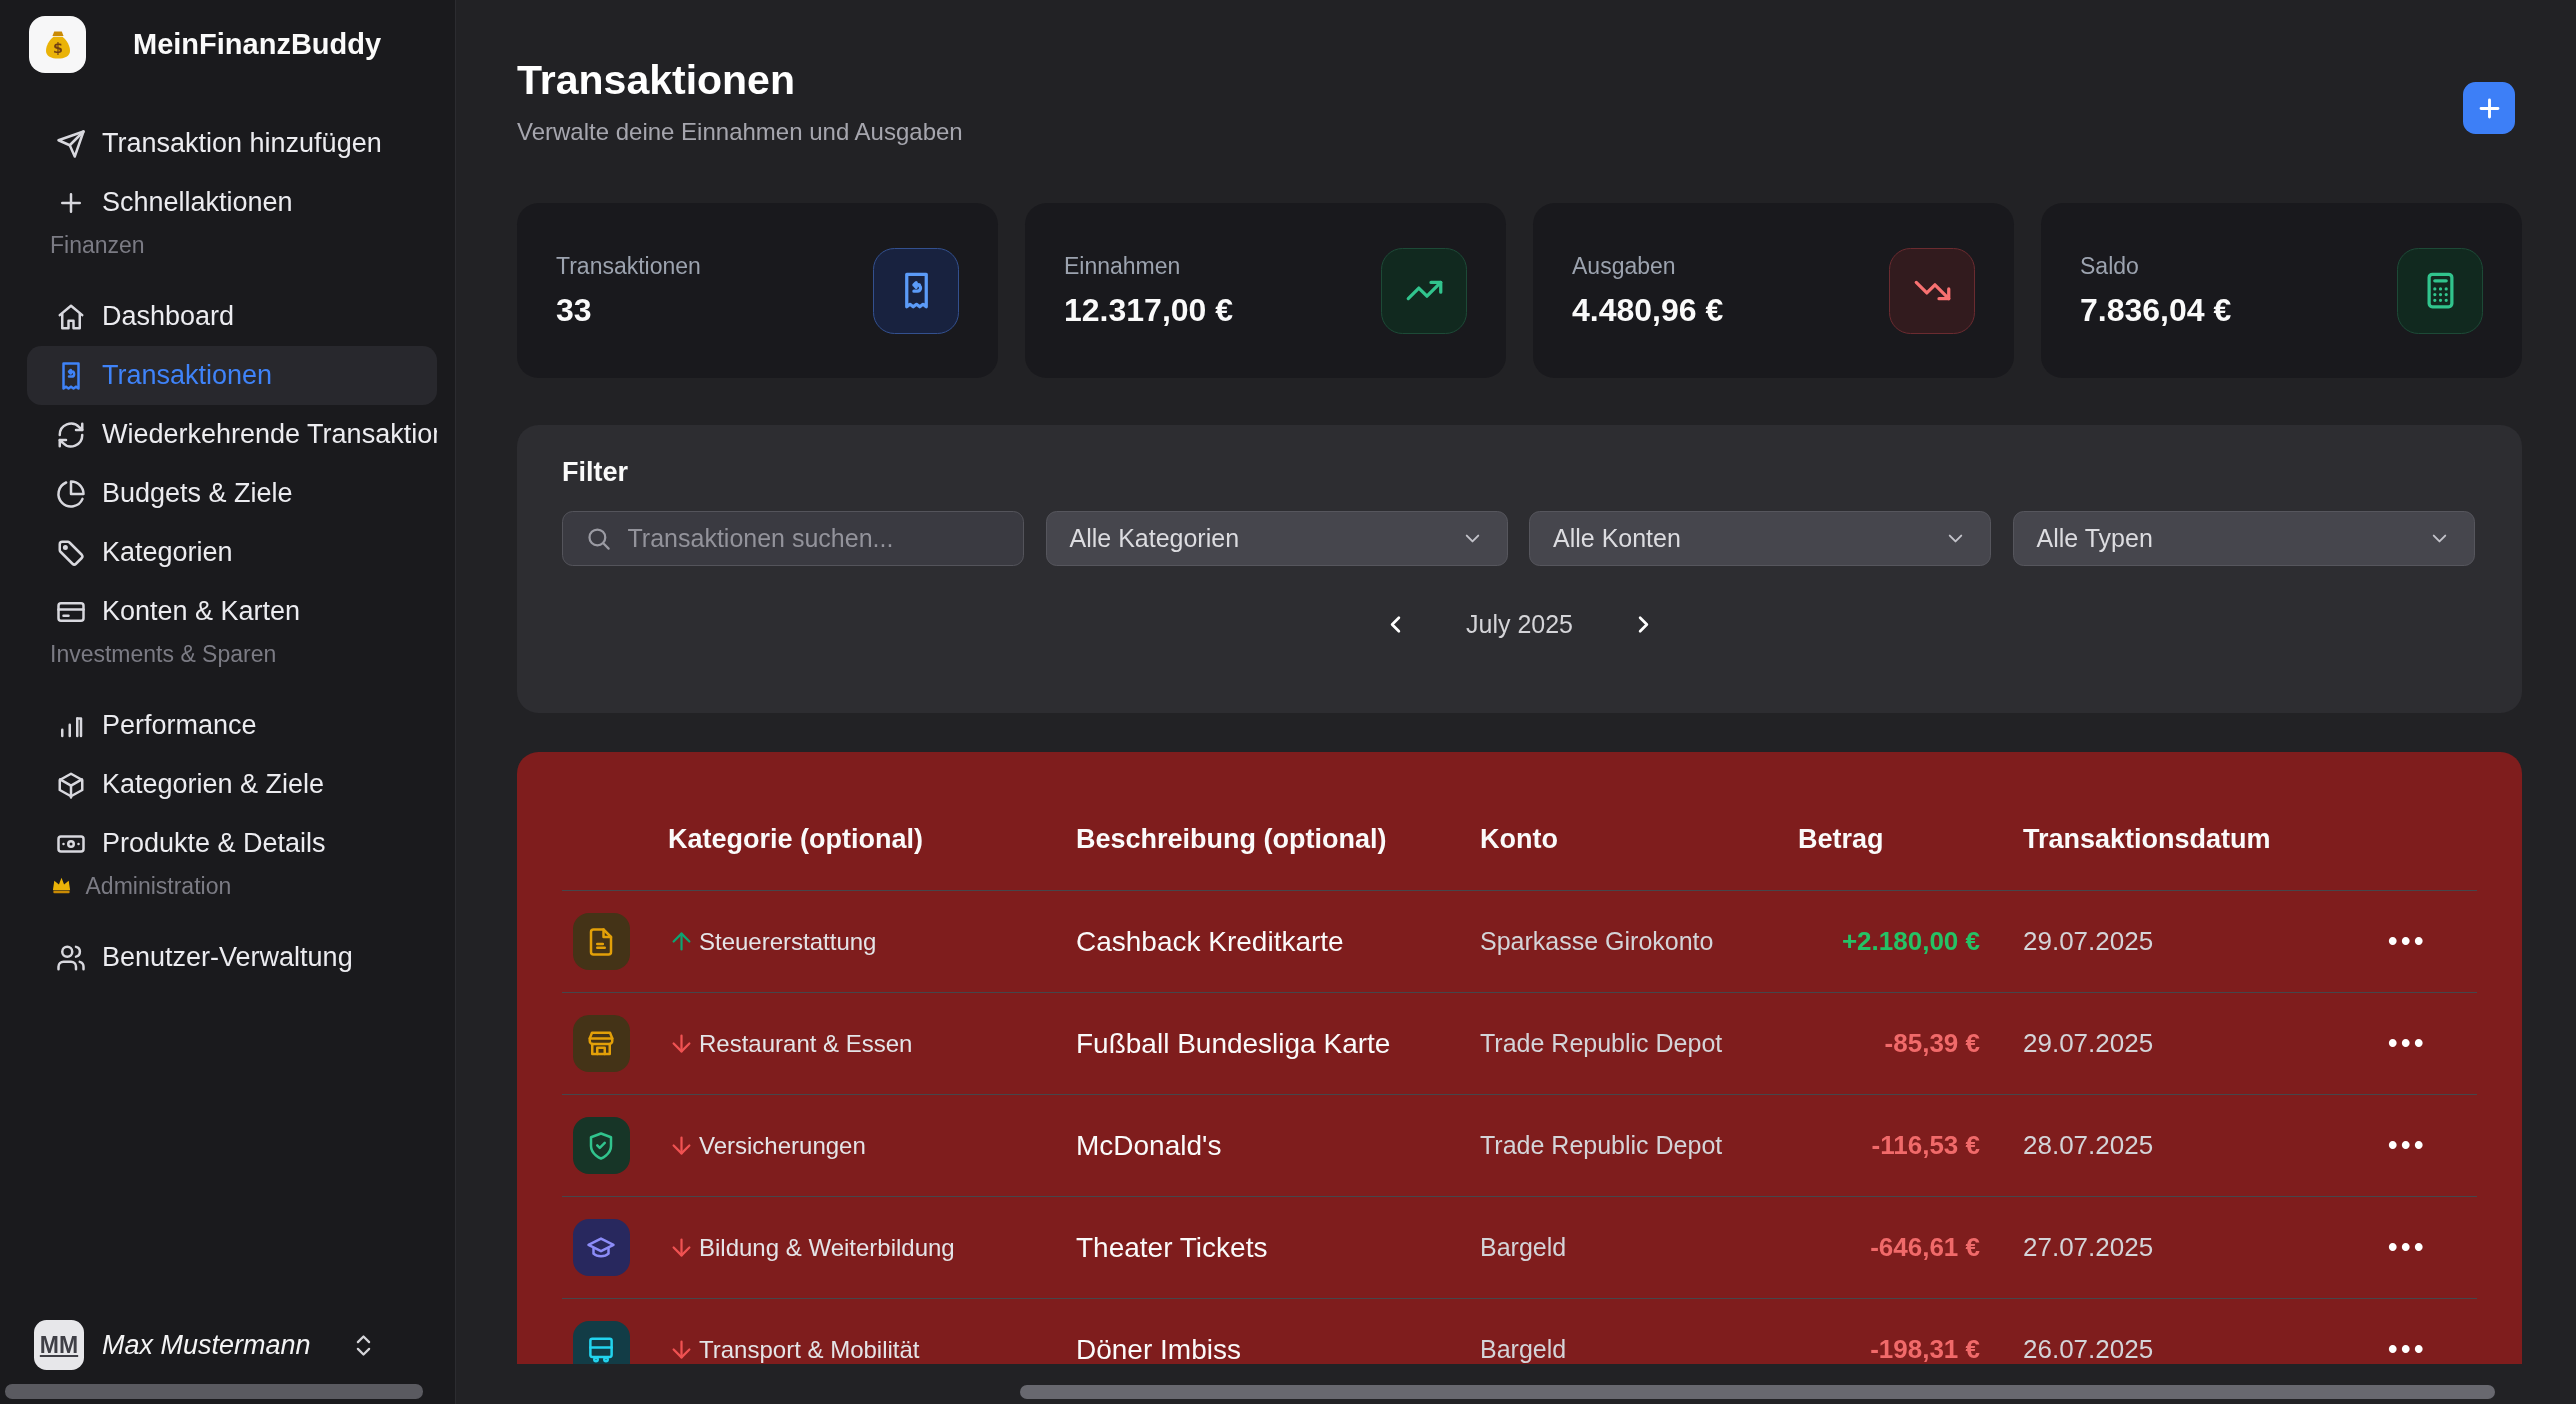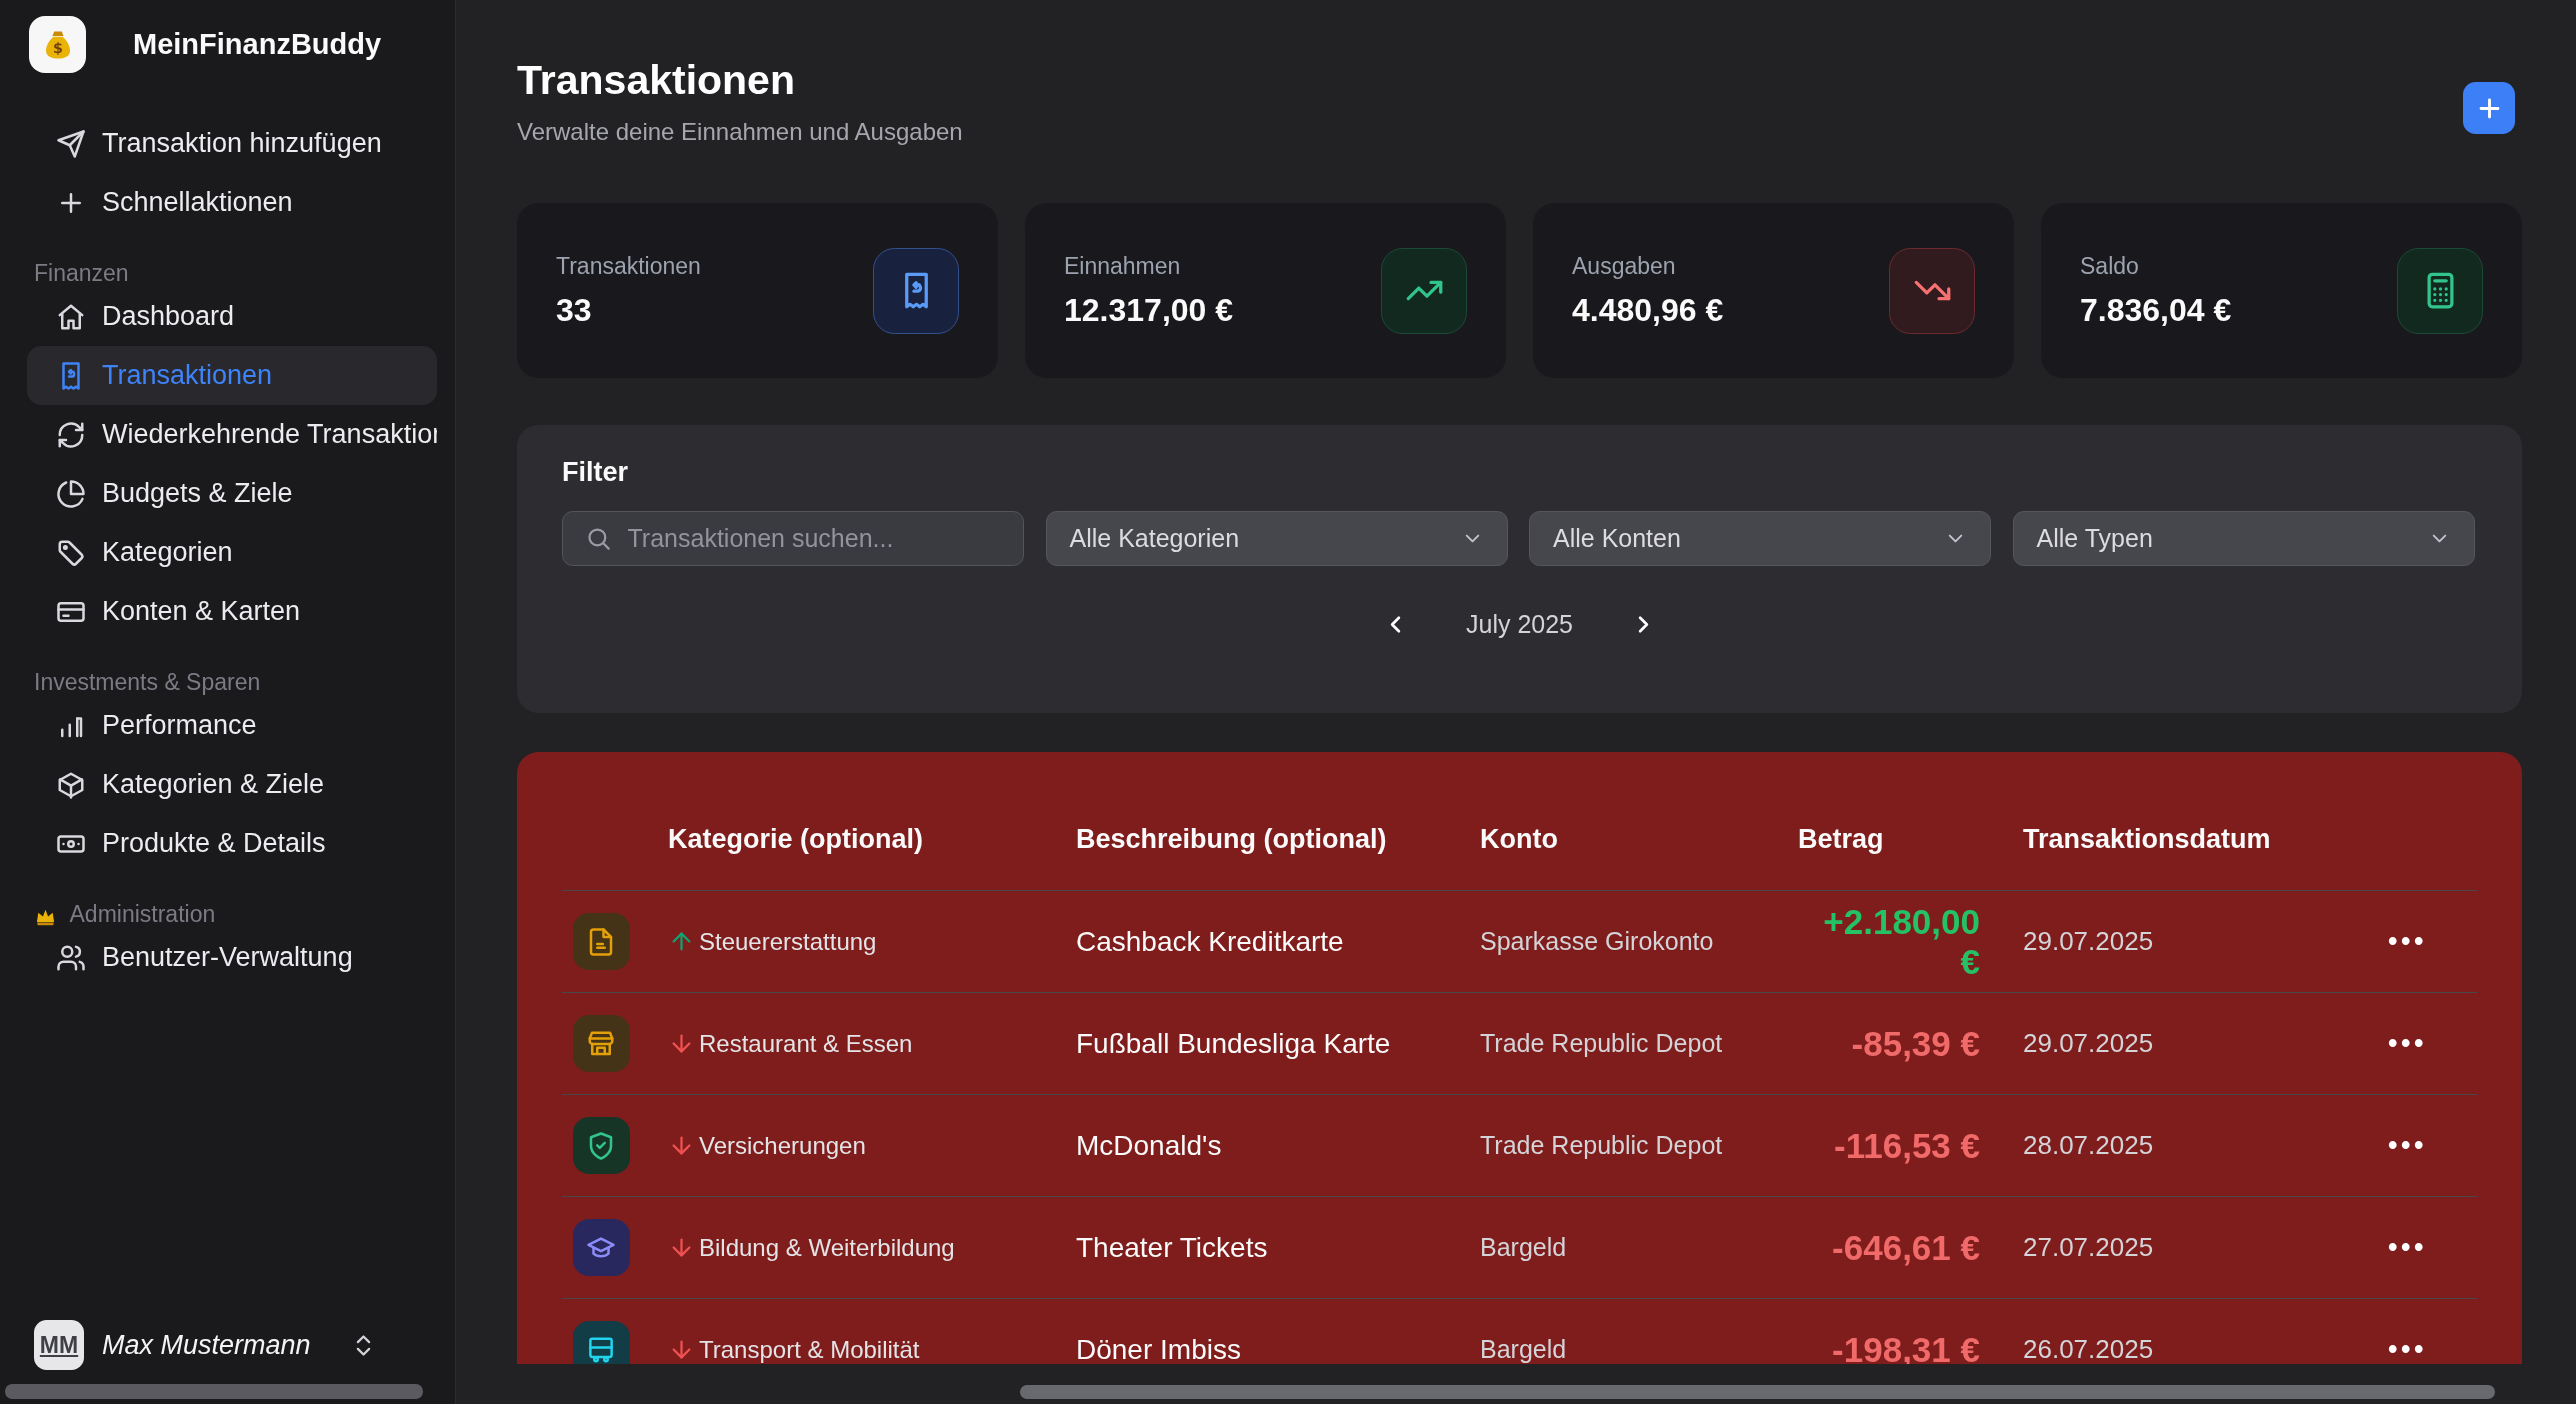--- a/index.html
+++ b/index.html
@@ -24,22 +24,22 @@
   .nav { padding-top:41px; }
   .nav-item {
     display:flex; align-items:center; gap:16px; height:59px;
     margin:0 18px 0 27px; padding-left:29px; border-radius:14.3px;
     font-size:27px; color:#ececf0; white-space:nowrap; overflow:hidden; cursor:pointer;
   }
   .nav-item .nicon { width:30px; height:30px; flex:0 0 30px; color:#d8d8de; }
   .nav-item.active { background:#28282d; color:#3f83f8; }
   .nav-item.active .nicon { color:#3f83f8; }
   .nav-label {
-    display:flex; align-items:flex-end; gap:12.5px; height:55px; padding-left:34px;
-    font-size:23px; color:#7b7b84; white-space:nowrap; overflow:hidden;
+    display:flex; align-items:flex-start; gap:12.5px; height:55px; padding-left:34px;
+    font-size:23px; color:#7b7b84; white-space:nowrap; overflow:hidden;margin-left:16px;
   }
   .user-row {
     position:absolute; bottom:34px; left:34px; display:flex; align-items:center; cursor:pointer;
   }
   .user-avatar { width:50px; height:50px; border-radius:12.5px; background:#e7e7ea;
     color:#3f3f46; font-size:23px; font-weight:700; display:flex; align-items:center; justify-content:center;text-decoration:underline; }
   .user-name { font-size:27px; font-weight:500; color:#f4f4f5; margin-left:18px;font-style:italic; }
   .user-caret { color:#d4d4d8; margin-left:39px; }
   .sb-hscroll { position:absolute; left:5.4px; bottom:5.4px; width:418px; height:14.3px;
     border-radius:7.2px; background:#5a5a60; }
@@ -82,21 +82,21 @@
 
   
   .table-card { margin-top:39px; background:#7f1d1d; border-radius:21.5px 21.5px 0 0;
     padding:36px 45px 0 45px; height:612px; overflow:hidden; }
   .tgrid { display:grid; grid-template-columns:68px 446px 404px 318px 182px 358px 1fr; align-items:center; }
   .thead { height:102px; font-size:27px; font-weight:700; color:#fafafa; }
   .trow { height:102px; border-top:1.8px solid #46464b; font-size:25px; }
   .cell-cat { padding-left:38px; display:flex; align-items:center; gap:4px; color:#e4e4e7; font-size:24px; }
   .cell-desc { font-size:28px; color:#fafafa; }
   .cell-konto { color:#d4d4d8; }
-  .cell-amount { text-align:right; font-weight:600; font-size:35px; }
+  .cell-amount { text-align:right; font-weight:600; font-size:26px; }
   .amount-pos { color:#25c265; }
   .amount-neg { color:#f16a6a; }
   .cell-date { padding-left:43px; color:#d4d4d8; font-size:26px; }
   .cell-dots { text-align:center; color:#ffffff; font-size:27px; letter-spacing:3.6px; font-weight:700; cursor:pointer; }
   .cat-box { width:57px; height:57px; border-radius:16px; display:flex; align-items:center; justify-content:center; margin-left:10.7px; }
   .cat-amber  { background:#443317; color:#e3a008; }
   .cat-green  { background:#173527; color:#31c48d; }
   .cat-indigo { background:#28285e; color:#8c8cf8; }
   .cat-cyan   { background:#123c46; color:#22d3ee; }
   .dir-up   { color:#0ea371; }

